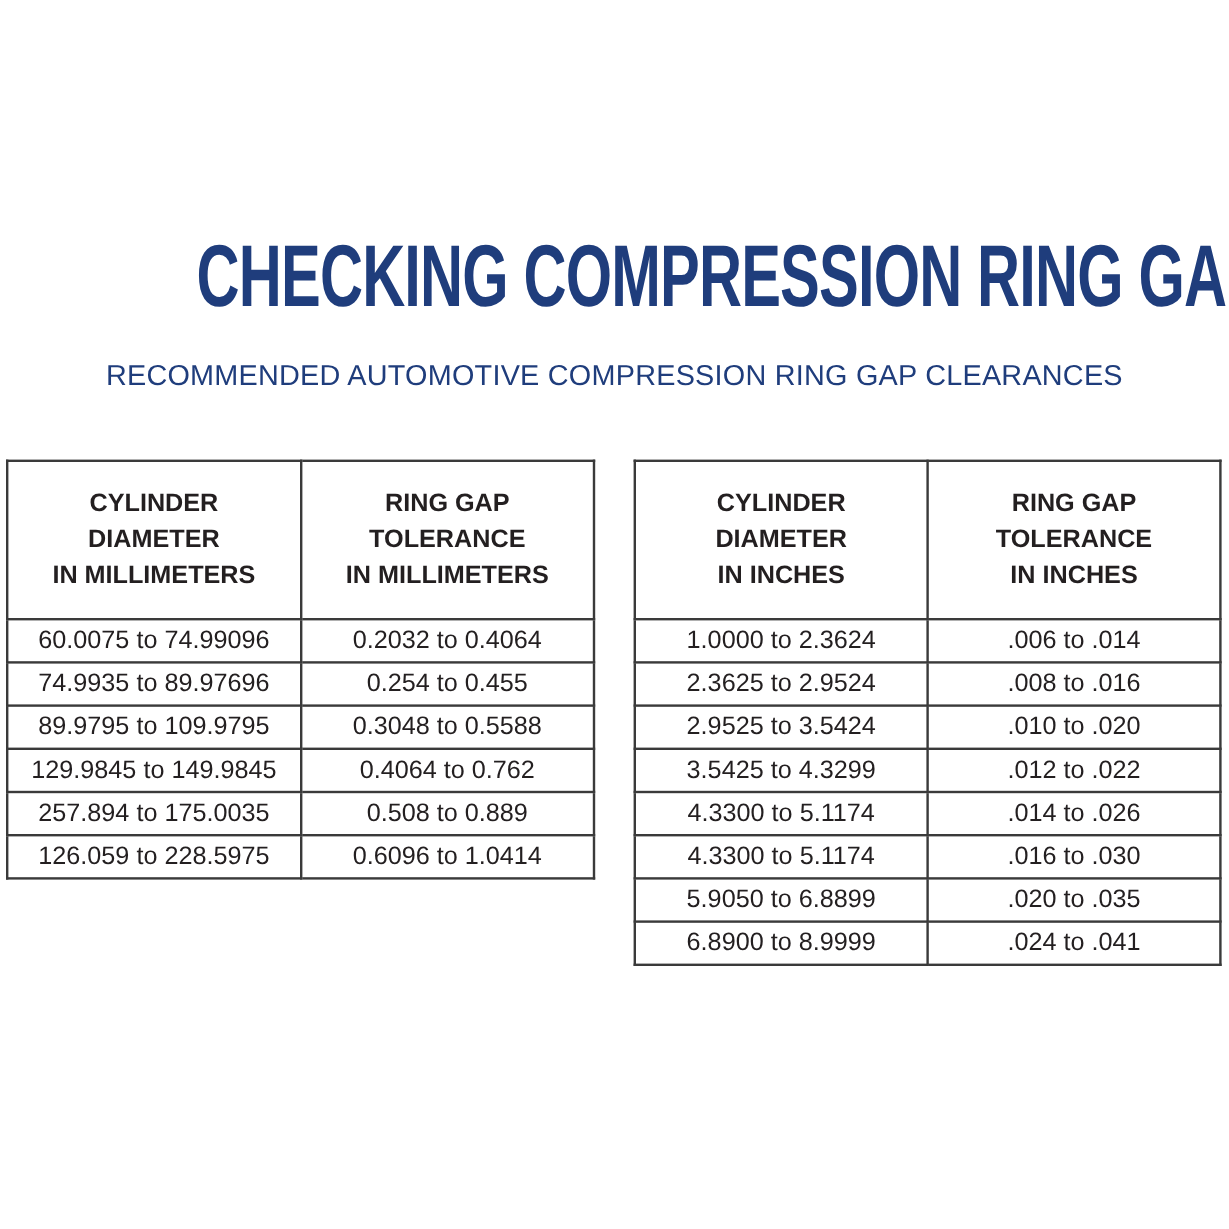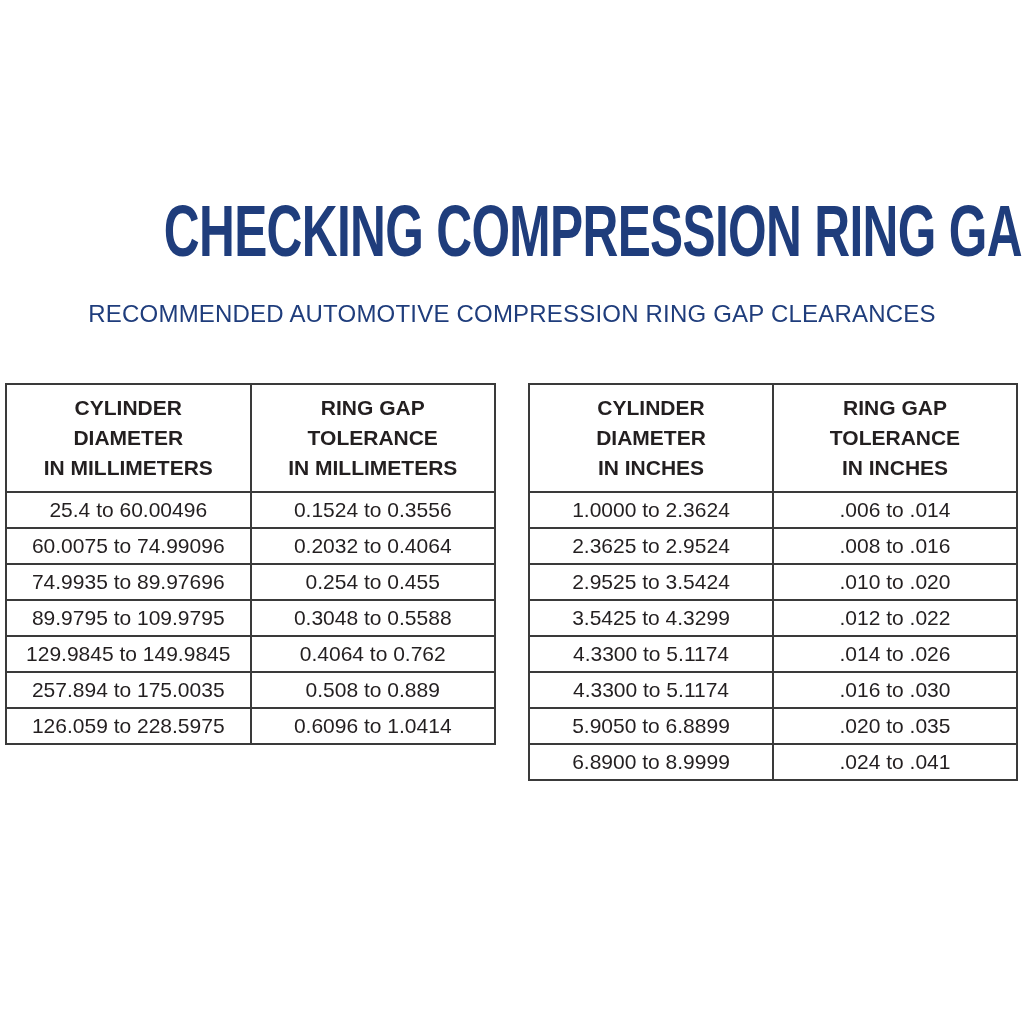--- a/index.html
+++ b/index.html
@@ -64,21 +64,21 @@
     text-align: center;
     vertical-align: middle;
     color: var(--table-text);
     background: var(--background);
   }
   th {
     height: 99px;
     font-size: 21px;
     font-weight: bold;
     line-height: 30px;
-    padding: 8px 0;
+    padding: 20px 0;
   }
   td {
     height: 36px;
     font-size: 21px;
     font-weight: normal;
     padding: 0 4px;
     white-space: nowrap;
   }
   .hline { line-height: 30px; }
 </style>
@@ -106,24 +106,20 @@
           </th>
           <th>
             <div class="hline">RING GAP</div>
             <div class="hline">TOLERANCE</div>
             <div class="hline">IN MILLIMETERS</div>
           </th>
         </tr>
       </thead>
       <tbody>
           <tr>
-            <td>25.4 to 60.00496</td>
-            <td>0.1524 to 0.3556</td>
-          </tr>
-          <tr>
             <td>60.0075 to 74.99096</td>
             <td>0.2032 to 0.4064</td>
           </tr>
           <tr>
             <td>74.9935 to 89.97696</td>
             <td>0.254 to 0.455</td>
           </tr>
           <tr>
             <td>89.9795 to 109.9795</td>
             <td>0.3048 to 0.5588</td>

